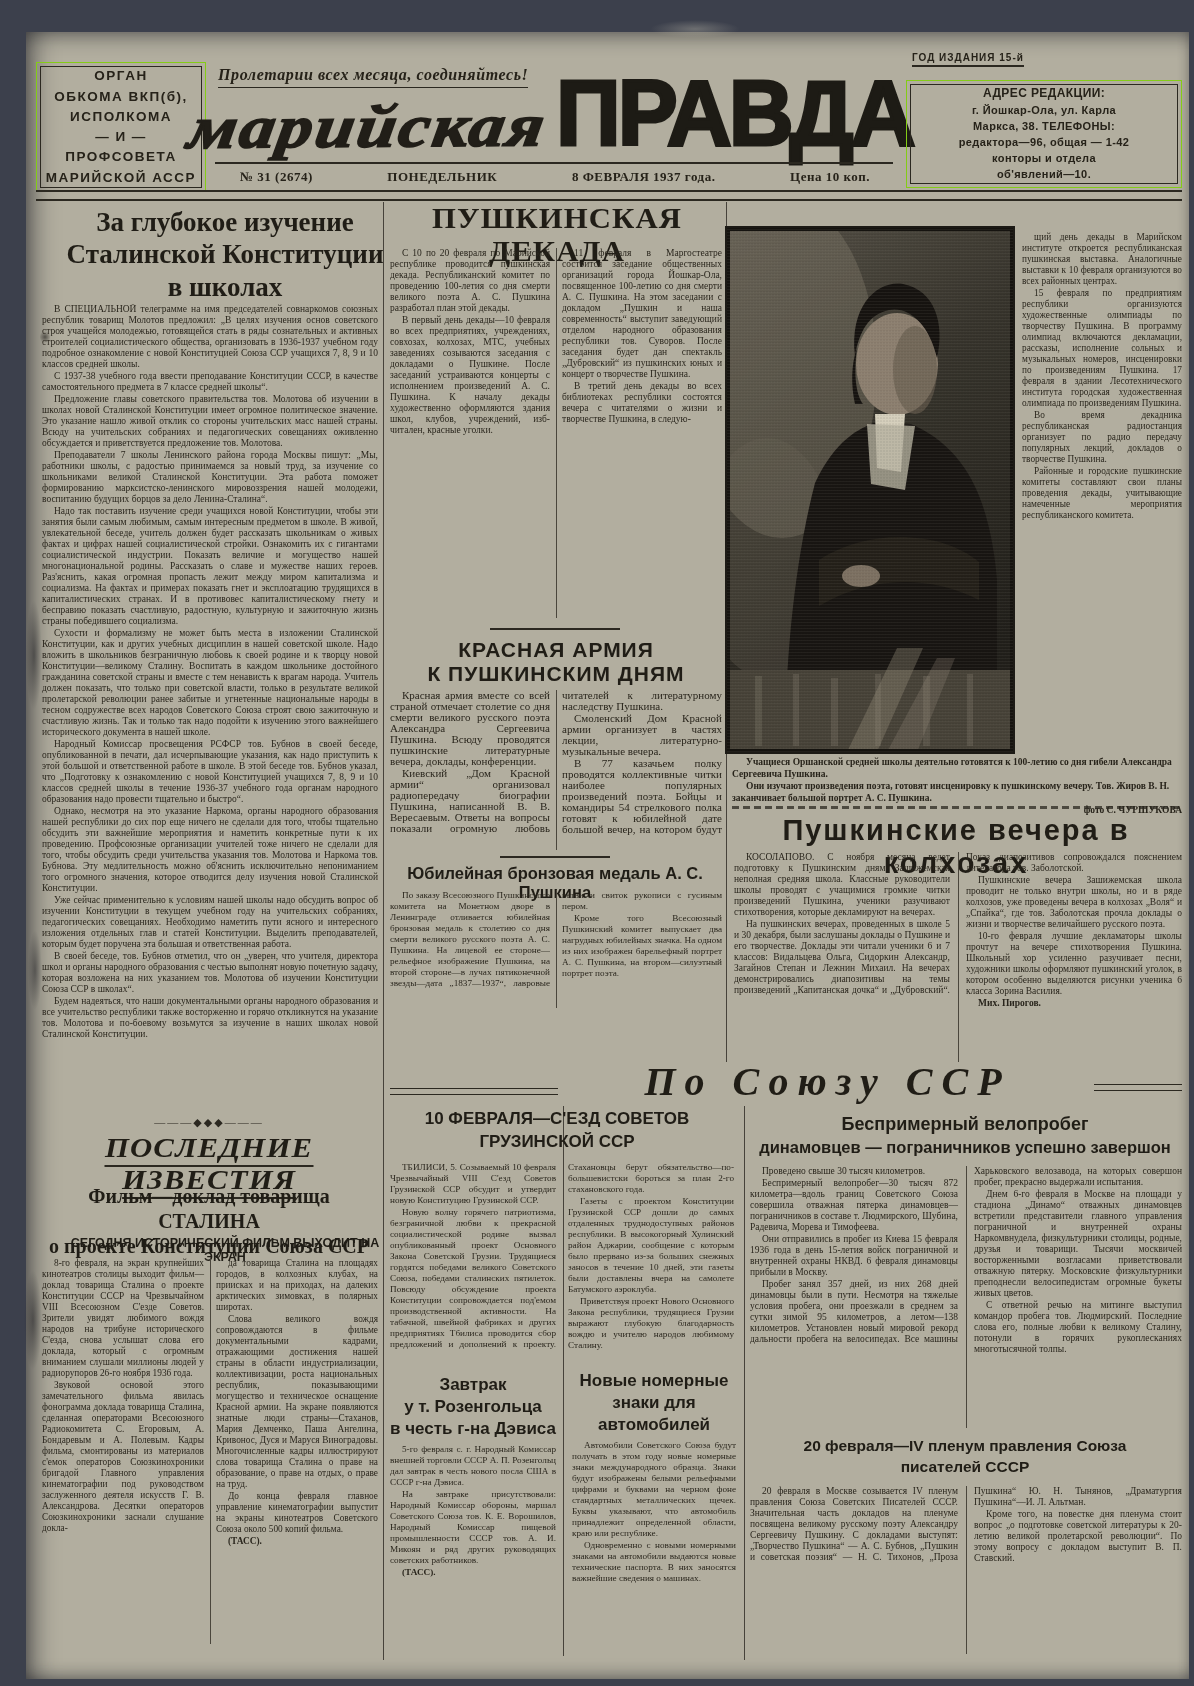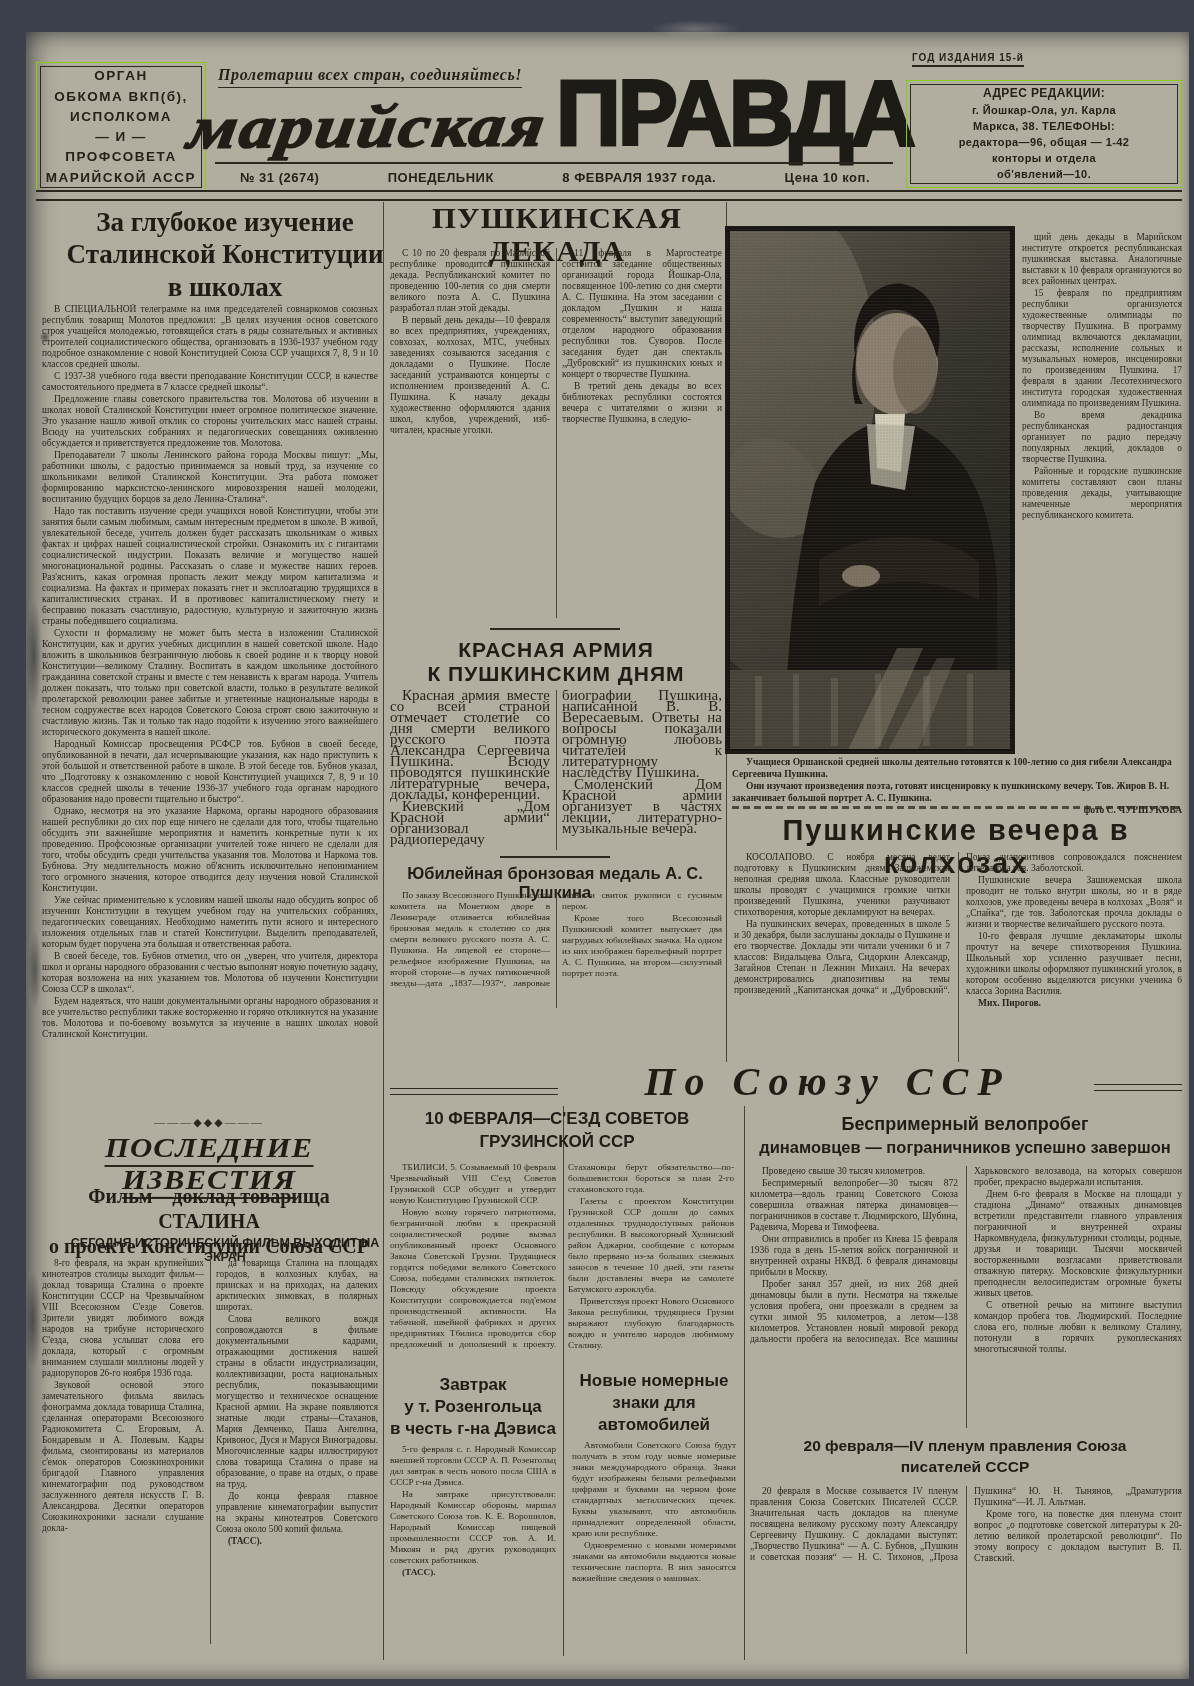--- a/index.html
+++ b/index.html
@@ -30,21 +30,21 @@
           border-bottom:1.5px solid #2b2820;padding-bottom:3px;}
   .t-script{position:absolute;font-weight:bold;font-style:italic;font-size:60px;letter-spacing:2px;
             transform:skewX(-9deg) scaleX(1.18) rotate(-0.5deg);transform-origin:left bottom;
             -webkit-text-stroke:1.6px #211e18;color:#211e18;}
   .t-main{position:absolute;font-family:"Liberation Sans",sans-serif;font-weight:bold;font-size:90px;
           letter-spacing:-3px;line-height:1;color:#1d1b15;-webkit-text-stroke:3px #1d1b15;
           transform:scaleY(1.02);}
   .ed-year{position:absolute;font-family:"Liberation Sans",sans-serif;font-weight:bold;font-size:10px;
            border-bottom:2px solid #2b2820;padding-bottom:2px;letter-spacing:1px;}
   .dateline{position:absolute;display:flex;justify-content:space-between;align-items:center;
-            font-family:Liberation Sans, sans-serif;font-weight:bold;font-size:13px;letter-spacing:.5px;}
+            font-family:Liberation Serif, serif;font-weight:bold;font-size:13px;letter-spacing:.5px;}
   .headline{position:absolute;text-align:center;font-weight:bold;color:#201d16;}
   .body-block{position:absolute;font-size:9.5px;line-height:11px;text-align:justify;overflow:hidden;color:#2a261d;}
   .body-block p{margin:0 0 1px 0;text-indent:12px;}
   .cols2{column-count:2;column-gap:12px;column-rule:1px solid #4a463c;}
   .cols2.norule{column-rule:none;}
   .sign{text-align:left;font-weight:bold;text-indent:0;}
   .ornament{position:absolute;text-align:center;font-size:11px;letter-spacing:2px;color:#2b2820;}
   .script-head{font-family:"Liberation Serif",serif;font-style:italic;font-weight:bold;color:#201d16;}
   .caption{position:absolute;font-weight:bold;font-size:9.5px;line-height:12px;color:#28241b;}
   .photo{position:absolute;box-shadow:0 0 0 2px #1c1a15;}
@@ -69,21 +69,21 @@
     <div class="inner sans organ">
       <div>ОРГАН</div>
       <div>ОБКОМА ВКП(б),</div>
       <div>ИСПОЛКОМА</div>
       <div>— И —</div>
       <div>ПРОФСОВЕТА</div>
       <div>МАРИЙСКОЙ АССР</div>
     </div>
   </div>
 
-  <div class="slogan" style="left:218px;top:66px;">Пролетарии всех стран, соединяйтесь!</div>
+  <div class="slogan" style="left:218px;top:66px;">Пролетарии всех месяца, соединяйтесь!</div>
   <div class="t-script" style="left:184px;top:94px;">марийская</div>
   <div class="t-main" style="left:556px;top:68px;">ПРАВДА</div>
 
   <div class="ed-year" style="left:912px;top:52px;">ГОД ИЗДАНИЯ 15-й</div>
   <div class="boxed" style="left:906px;top:80px;width:268px;height:100px;">
     <div class="inner sans addr">
       <div style="font-size:12px;">АДРЕС РЕДАКЦИИ:</div>
       <div>г. Йошкар-Ола, ул. Карла</div>
       <div>Маркса, 38.  ТЕЛЕФОНЫ:</div>
       <div>редактора—96, общая — 1-42</div>
@@ -150,21 +150,21 @@
     <p>11 февраля в Маргостеатре состоится заседание общественных организаций города Йошкар-Ола, посвященное 100-летию со дня смерти А. С. Пушкина. На этом заседании с докладом „Пушкин и наша современность“ выступит заведующий отделом народного образования республики тов. Суворов. После заседания будет дан спектакль „Дубровский“ из пушкинских юных и концерт о творчестве Пушкина.</p>
     <p>В третий день декады во всех библиотеках республики состоятся вечера с читателями о жизни и творчестве Пушкина, в следую-</p>
   </div>
 
   <div class="rule" style="left:490px;top:628px;width:130px;height:1.5px;"></div>
 
   <div class="headline sans" style="left:390px;top:638px;width:332px;font-size:21px;line-height:1.15;letter-spacing:1px;">
     <div>КРАСНАЯ АРМИЯ</div>
     <div>К ПУШКИНСКИМ ДНЯМ</div>
   </div>
-  <div class="body-block cols2" style="left:390px;top:690px;width:332px;height:160px;font-size:15px;">
+  <div class="body-block cols2" style="left:390px;top:690px;width:332px;height:160px;font-size:11px;">
     <p>Красная армия вместе со всей страной отмечает столетие со дня смерти великого русского поэта Александра Сергеевича Пушкина. Всюду проводятся пушкинские литературные вечера, доклады, конференции.</p>
     <p>Киевский „Дом Красной армии“ организовал радиопередачу биографии Пушкина, написанной В. В. Вересаевым. Ответы на вопросы показали огромную любовь читателей к литературному наследству Пушкина.</p>
     <p>Смоленский Дом Красной армии организует в частях лекции, литературно-музыкальные вечера.</p>
     <p>В 77 казачьем полку проводятся коллективные читки наиболее популярных произведений поэта. Бойцы и командиры 54 стрелкового полка готовят к юбилейной дате большой вечер, на котором будут показаны отрывки из оперы „Борис Годунов“.</p>
     <p>В Пушкинские дни повсеместно устраиваются утренники для детей командиров Красной армии. В Жмеринском Доме Красной армии уже состоялись два утренника.</p>
 
   </div>
 
   <div class="rule" style="left:500px;top:856px;width:110px;height:1.5px;"></div>
 

